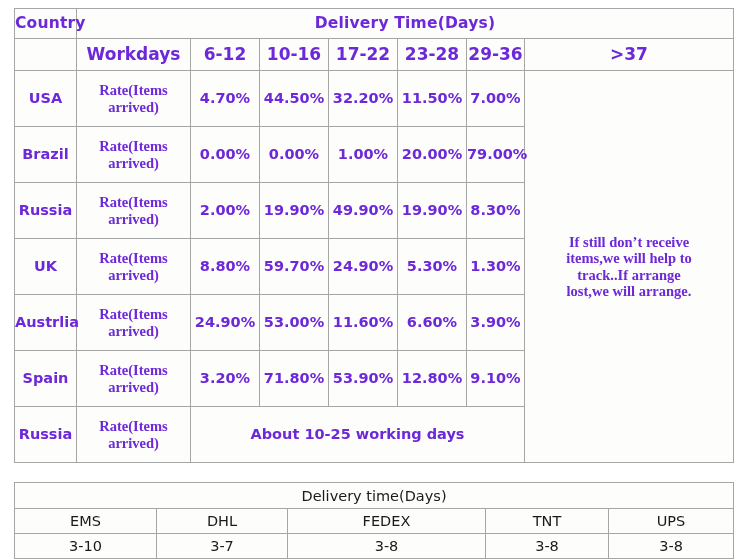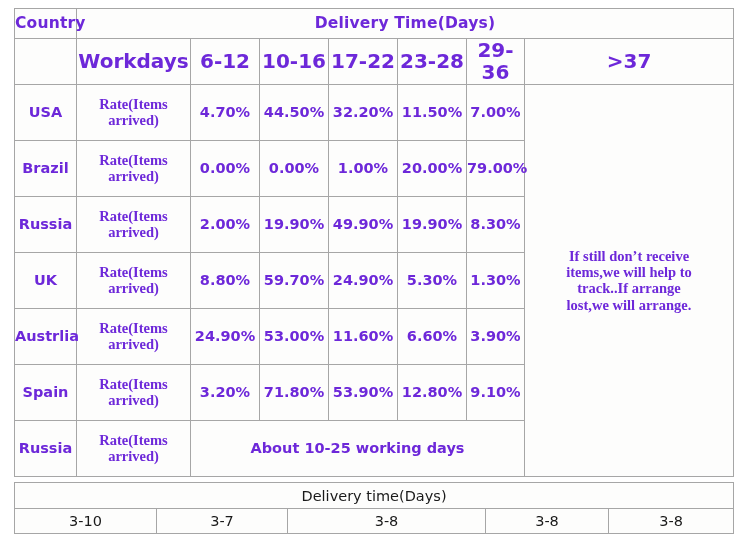--- a/index.html
+++ b/index.html
@@ -42,21 +42,21 @@
   .col-country  { width: 62px;  }
   .col-workdays { width: 114px; }
   .col-r1       { width: 69px;  }
   .col-r2       { width: 69px;  }
   .col-r3       { width: 69px;  }
   .col-r4       { width: 69px;  }
   .col-r5       { width: 58px;  }
   .col-note     { width: 209px; }
 
   .row-title td { height: 29px; font-size: 15.5px; letter-spacing: .2px; }
-  .row-head  td { height: 31px; font-size: 20px; }
+  .row-head  td { height: 31px; font-size: 17px; }
   .row-data  td { height: 55px; }
 
   .cell-country  { font-size: 14.5px; }
   .cell-workdays { font-size: 14.5px; line-height: 1.1; font-family: Liberation Serif, serif; }
   .cell-rate     { font-size: 15px; }
   .cell-other    { font-size: 15.5px; margin-top: 44px; }
 
   .cell-note {
     text-align: left;
     vertical-align: middle;
@@ -228,20 +228,27 @@
       <col class="cc-2">
       <col class="cc-3">
       <col class="cc-4">
       <col class="cc-5">
   </colgroup>
   <tbody>
     <tr class="c-title">
       <td colspan="5">Delivery time(Days)</td>
     </tr>
     <tr>
+      <td>EMS</td>
+      <td>DHL</td>
+      <td>FEDEX</td>
+      <td>TNT</td>
+      <td>UPS</td>
+    </tr>
+    <tr>
       <td>3-10</td>
       <td>3-7</td>
       <td>3-8</td>
       <td>3-8</td>
       <td>3-8</td>
     </tr>
   </tbody>
 </table>
 
 </body></html>

